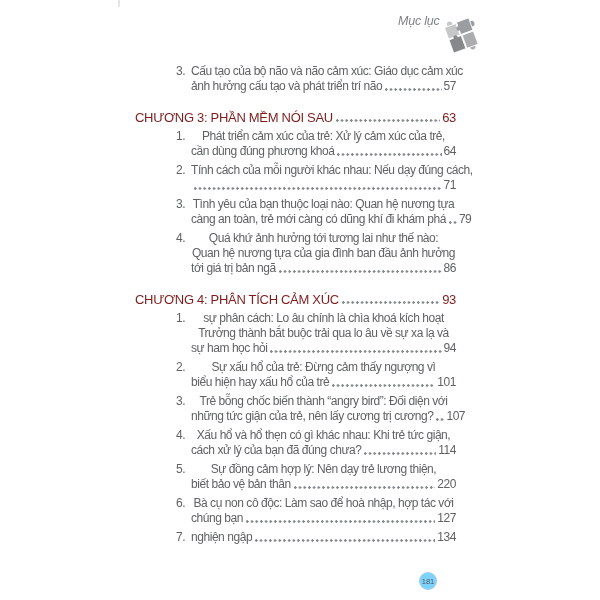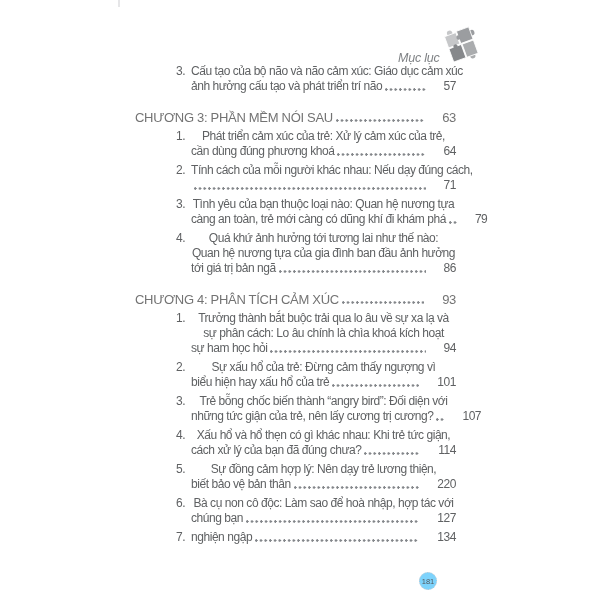--- a/index.html
+++ b/index.html
@@ -5,41 +5,41 @@
   html, body { margin:0; padding:0; }
   body {
     width:600px; height:600px; position:relative;
     background:#ffffff; overflow:hidden;
     font-family:"Liberation Sans", sans-serif;
     color:#5f6163;
   }
   .artifact { position:absolute; left:118px; top:0; width:2px; height:7px; background:#e6e6e8; }
 
   
-  .toc-header { position:absolute; top:21px; left:398px; height:44px; display:flex; align-items:flex-end; gap:4px; }
+  .toc-header { position:absolute; top:14px; left:398px; height:44px; display:flex; align-items:flex-start; gap:4px; }
   .toc-title { font-style:italic; font-size:12.5px; color:#7f8285; letter-spacing:-0.2px; }
   .puzzle { width:34px; height:42px; }
 
   
   .toc { position:absolute; left:135px; top:64px; width:321px;
          display:flex; flex-direction:column;
          font-size:12px; letter-spacing:-0.45px; color:#5f6163; }
   .chapter { display:flex; margin:10px 0 2px 0; line-height:19px;
-             font-size:13px; letter-spacing:-0.3px; color:#737373; white-space:nowrap; }
+             font-size:13px; letter-spacing:-0.3px; color:#7f1d1d; white-space:nowrap; }
   .item { position:relative; padding-left:56px; margin:0 0 4px 0; }
   .num { position:absolute; left:41px; top:0; line-height:15px; }
   .line { line-height:15px; white-space:nowrap;text-align:center; }
   .line.last { display:flex; }
   .txt { white-space:nowrap; }
   .leader { flex:1 1 auto; min-width:8px; align-self:flex-end;
             height:3px; margin:0 2px 3px 3px;
             background-image:radial-gradient(circle at 1.3px 1.5px, #83868a 1.05px, transparent 1.45px);
             background-size:4.7px 3px; background-repeat:repeat-x; }
   .chapter .leader { margin-bottom:5px; }
-  .pg { white-space:nowrap;margin-left:16px; }
+  .pg { white-space:nowrap; }
 
   
   .badge { position:absolute; left:419px; top:572px; width:18px; height:18px;
            box-sizing:border-box; border-radius:50%;
            background:#7dd3fc; border:1px dotted #cbcbcf;
            display:flex; align-items:center; justify-content:center;
            font-size:7.5px; letter-spacing:0; color:#55585c; }
 </style>
 </head>
 <body>
@@ -114,22 +114,22 @@
     <span class="pg">86</span>
   </div>
     </div>
     <div class="chapter">
     <span class="txt">CHƯƠNG 4: PHÂN TÍCH CẢM XÚC</span>
     <span class="leader"></span>
     <span class="pg">93</span>
   </div>
     <div class="item">
     <span class="num">1.</span>
-  <div class="line">Trưởng thành bắt buộc trải qua lo âu về sự xa lạ và</div>
-      <div class="line">sự phân cách: Lo âu chính là chìa khoá kích hoạt</div>
+  <div class="line">sự phân cách: Lo âu chính là chìa khoá kích hoạt</div>
+      <div class="line">Trưởng thành bắt buộc trải qua lo âu về sự xa lạ và</div>
       <div class="line last">
     <span class="txt">sự ham học hỏi</span>
     <span class="leader"></span>
     <span class="pg">94</span>
   </div>
     </div>
     <div class="item">
     <span class="num">2.</span>
   <div class="line">Sự xấu hổ của trẻ: Đừng cảm thấy ngượng vì</div>
       <div class="line last">

